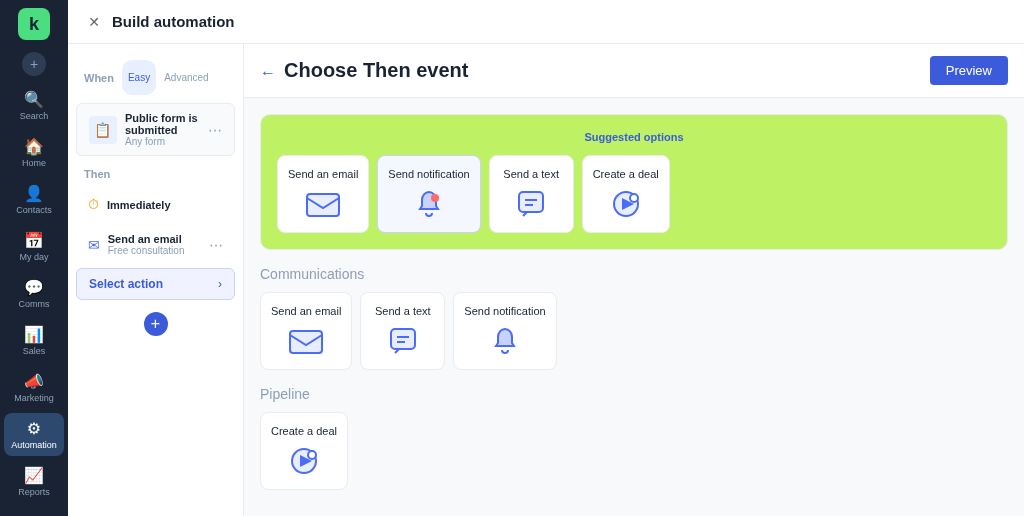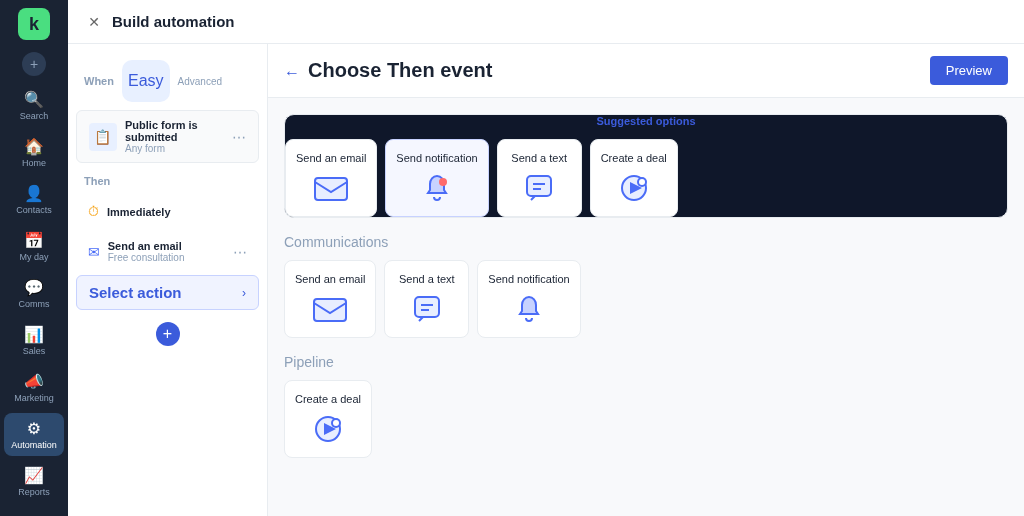--- a/index.html
+++ b/index.html
@@ -75,21 +75,21 @@
 
     
     .content {
       display: flex;
       flex: 1;
       overflow: hidden;
     }
 
     
     .left-panel {
-      width: 200px;
+      width: 176px;
       border-right: 1px solid #e8ecf0;
       padding: 16px 0;
       background: #fff;
       flex-shrink: 0;
       overflow-y: auto;
     }
     .section-label {
       font-size: 11px; font-weight: 600; color: #8da0b8;
       padding: 0 16px 8px;
       text-transform: none;
@@ -136,21 +136,21 @@
 
     .select-action {
       padding: 8px 12px;
       margin: 0 8px 4px;
       border-radius: 6px;
       background: #f0f3ff;
       display: flex; align-items: center; gap: 8px;
       cursor: pointer;
       border: 1px solid #c7d2ff;
     }
-    .select-action-label { flex: 1; font-size: 15px; font-weight: 600; color: #3b5bdb; }
+    .select-action-label { flex: 1; font-size: 12px; font-weight: 600; color: #3b5bdb; }
     .select-action-arrow { color: #3b5bdb; font-size: 12px; }
 
     .add-btn {
       width: 24px; height: 24px;
       border-radius: 50%;
       background: #3b5bdb;
       color: #fff;
       display: flex; align-items: center; justify-content: center;
       font-size: 16px; cursor: pointer;
       margin: 4px auto;
@@ -191,23 +191,24 @@
       padding: 8px 12px;
       display: flex; align-items: center; justify-content: space-between;
       width: 220px;
       margin-bottom: 16px;
       cursor: pointer;
     }
     .dropdown-filter-label { font-size: 12px; color: #8da0b8; }
     .dropdown-filter-arrow { color: #8da0b8; font-size: 12px; }
 
     .suggested-section {
-      background: #0f172a;
+      background: #bef264;
       border: 1px solid #e8ecf0;
       border-radius: 10px;
+      padding: 16px;
       margin-bottom: 16px;
     }
     .suggested-title { font-size: 11px; font-weight: 600; color: #3b5bdb; margin-bottom: 12px; text-align: center; }
 
     .cards-row { display: flex; gap: 8px; flex-wrap: wrap; }
     .action-card {
       border: 1px solid #e8ecf0;
       border-radius: 8px;
       padding: 12px 10px;
       display: flex; flex-direction: column; align-items: center; gap: 8px;
@@ -278,21 +279,21 @@
       <span>✕</span>
     </div>
     <span class="topbar-title">Build automation</span>
   </div>
 
   <div class="content">
 
     <div class="left-panel">
       <div style="display:flex; align-items:center; gap:8px; padding: 0 16px 8px;">
         <span class="section-label" style="padding:0;">When</span>
-        <span style="font-size:16px; color:#3b5bdb; background:#e8f0ff; padding:12px 6px; border-radius:10px; cursor:pointer;">Easy</span>
+        <span style="font-size:10px; color:#3b5bdb; background:#e8f0ff; padding:12px 6px; border-radius:10px; cursor:pointer;">Easy</span>
         <span style="font-size:10px; color:#8da0b8; cursor:pointer;">Advanced</span>
       </div>
 
       <div class="when-block">
         <div class="when-icon">📋</div>
         <div class="when-text">
           <div class="when-text-title">Public form is submitted</div>
           <div class="when-text-sub">Any form</div>
         </div>
         <div class="when-more">⋯</div>

